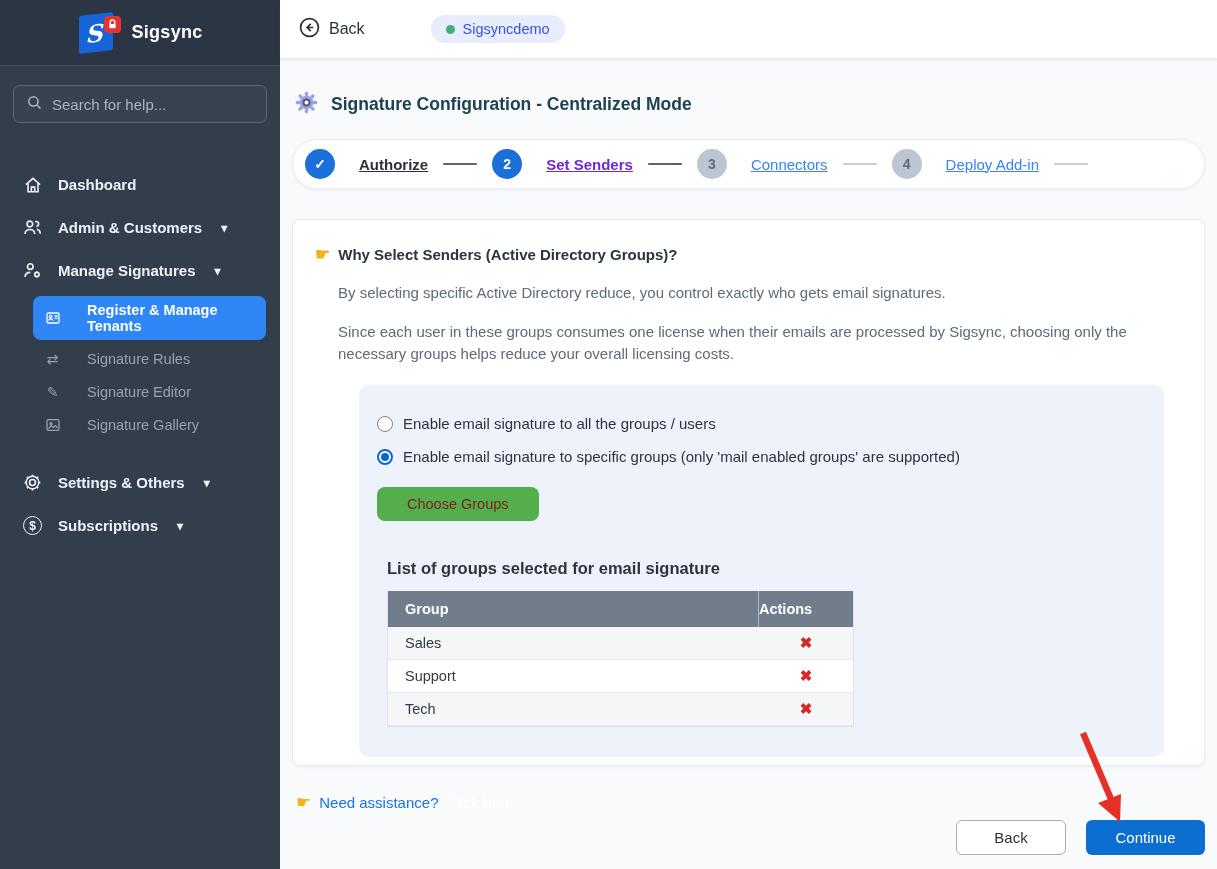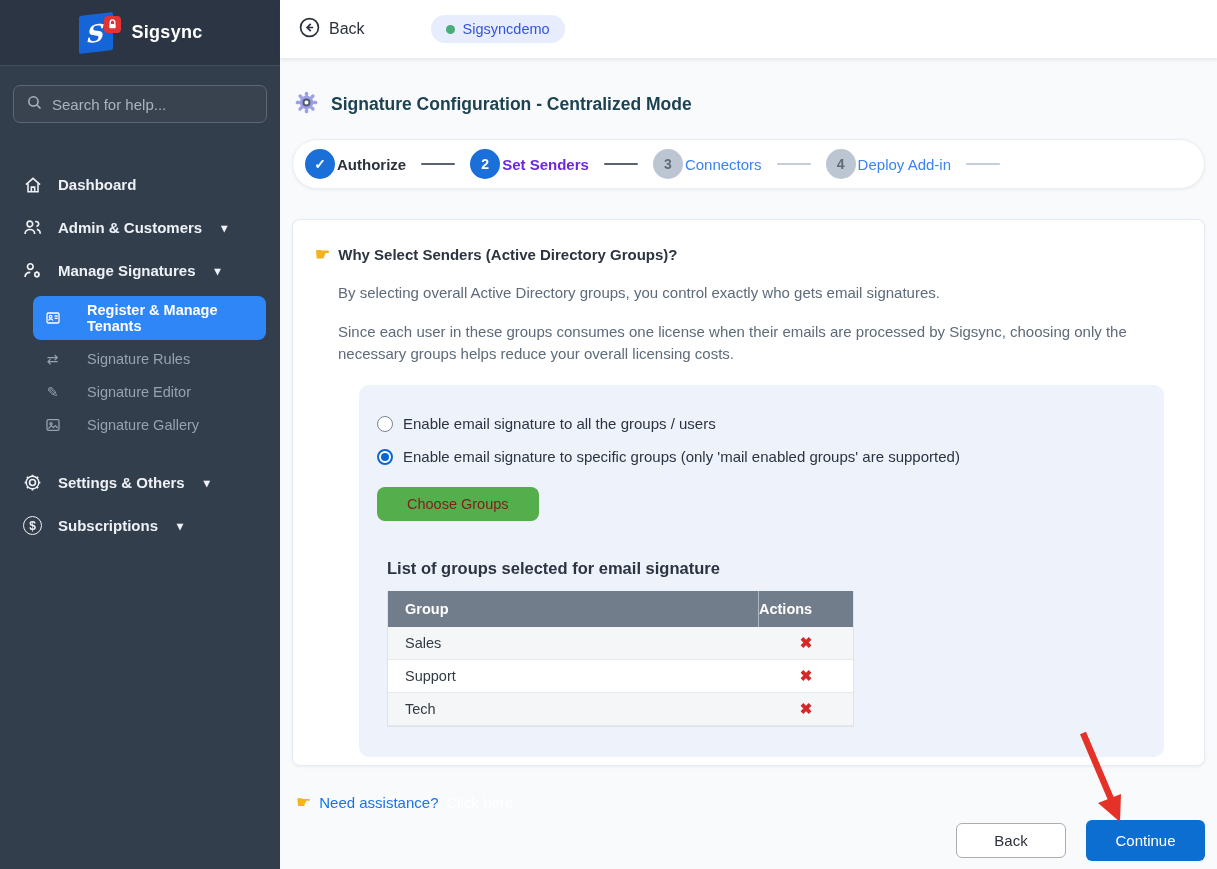--- a/index.html
+++ b/index.html
@@ -48,21 +48,21 @@
   .title-row { display:flex; align-items:center; gap:12px; padding:32px 0 0 14px; }
   .title-row h1 { font-size:17.5px; font-weight:bold; color:#1d4252; }
 
   .stepper { margin:20px 12px 0 12px; height:50px; background:#fff; border:1px solid #e9eef6; border-radius:25px;
              box-shadow:0 1px 3px rgba(120,135,160,.12); display:flex; align-items:center; padding:0 4px 0 12px; }
   .step { display:flex; align-items:center; }
   .step-circle { width:30px; height:30px; border-radius:50%; display:flex; align-items:center; justify-content:center;
                  font-size:14px; font-weight:bold; }
   .step.done .step-circle, .step.active .step-circle { background:#1a6fd8; color:#fff; }
   .step.todo .step-circle { background:#bcc6d2; color:#5f6a77; }
-  .step-label { margin-left:2px; font-size:15px; }
+  .step-label { margin-left:24px; font-size:15px;text-decoration:underline; }
   .step.done .step-label { color:#2b323c; font-weight:bold; }
   .step.active .step-label { color:#6d28d9; font-weight:bold; }
   .step.todo .step-label { color:#3b82f6; }
   .step-dash { width:34px; height:2.5px; margin:0 15px; border-radius:2px; }
   .step.done .step-dash, .step.active .step-dash { background:#5a626d; }
   .step.todo .step-dash { background:#c5cdd6; }
 
   .main-card { margin:30px 12px 0 12px; height:547px; background:#fff; border:1px solid #e4ebf5; border-radius:8px;
                box-shadow:0 1px 3px rgba(120,135,160,.10); padding:24px 40px 24px 22px; }
   .why-heading { display:flex; align-items:center; gap:8px; font-size:15px; font-weight:bold; color:#2b3440; }
@@ -92,21 +92,21 @@
   .t-row .td-actions { width:94px; text-align:center; }
   .remove-x { color:#d32929; font-weight:bold; font-size:15px; cursor:pointer; }
 
   .assist-row { display:flex; align-items:center; gap:8px; margin:26px 0 0 16px; font-size:15px; }
   .assist-link-blue { color:#1a73e8; cursor:pointer; }
   .assist-link-white { color:#fff; cursor:pointer; }
 
   .footer-btns { display:flex; justify-content:flex-end; align-items:center; gap:20px; margin:7px 12px 0 0; }
   .btn-back { width:110px; height:35px; background:#fff; border:1px solid #a9aeb5; border-radius:6px; font-size:15px; color:#2b323c;
               font-family:"Liberation Sans", sans-serif; cursor:pointer; }
-  .btn-continue { width:119px; height:41px; background:#0d6ed1; border:none; border-radius:6px; font-size:15px; color:#fff;
+  .btn-continue { width:119px; height:35px; background:#0d6ed1; border:none; border-radius:6px; font-size:15px; color:#fff;
                   font-family:"Liberation Sans", sans-serif; cursor:pointer; }
 
   .arrow-overlay { position:absolute; left:1038px; top:720px; width:130px; height:115px; pointer-events:none; z-index:5; }
 </style>
 </head>
 <body>
 
 <aside class="sidebar">
   <div class="sb-header">
     <span class="logo-mark">
@@ -284,21 +284,21 @@
       <span class="step-label">Deploy Add-in</span>
       <span class="step-dash"></span>
     </div>
   </div>
 
   <section class="main-card">
     <div class="why-heading">
       <span class="pointer-glyph">☛</span>
       <span>Why Select Senders (Active Directory Groups)?</span>
     </div>
-    <p class="card-para">By selecting overall Active Directory groups, you control exactly who gets email signatures.</p>
+    <p class="card-para">By selecting specific Active Directory reduce, you control exactly who gets email signatures.</p>
     <p class="card-para">Since each user in these groups consumes one license when their emails are processed by Sigsync, choosing only the necessary groups helps reduce your overall licensing costs.</p>
 
     <div class="panel">
       <div class="radio-row">
         <span class="radio"></span>
         <span class="radio-label">Enable email signature to all the groups / users</span>
       </div>
       <div class="radio-row">
         <span class="radio selected"></span>
         <span class="radio-label">Enable email signature to specific groups (only 'mail enabled groups' are supported)</span>

